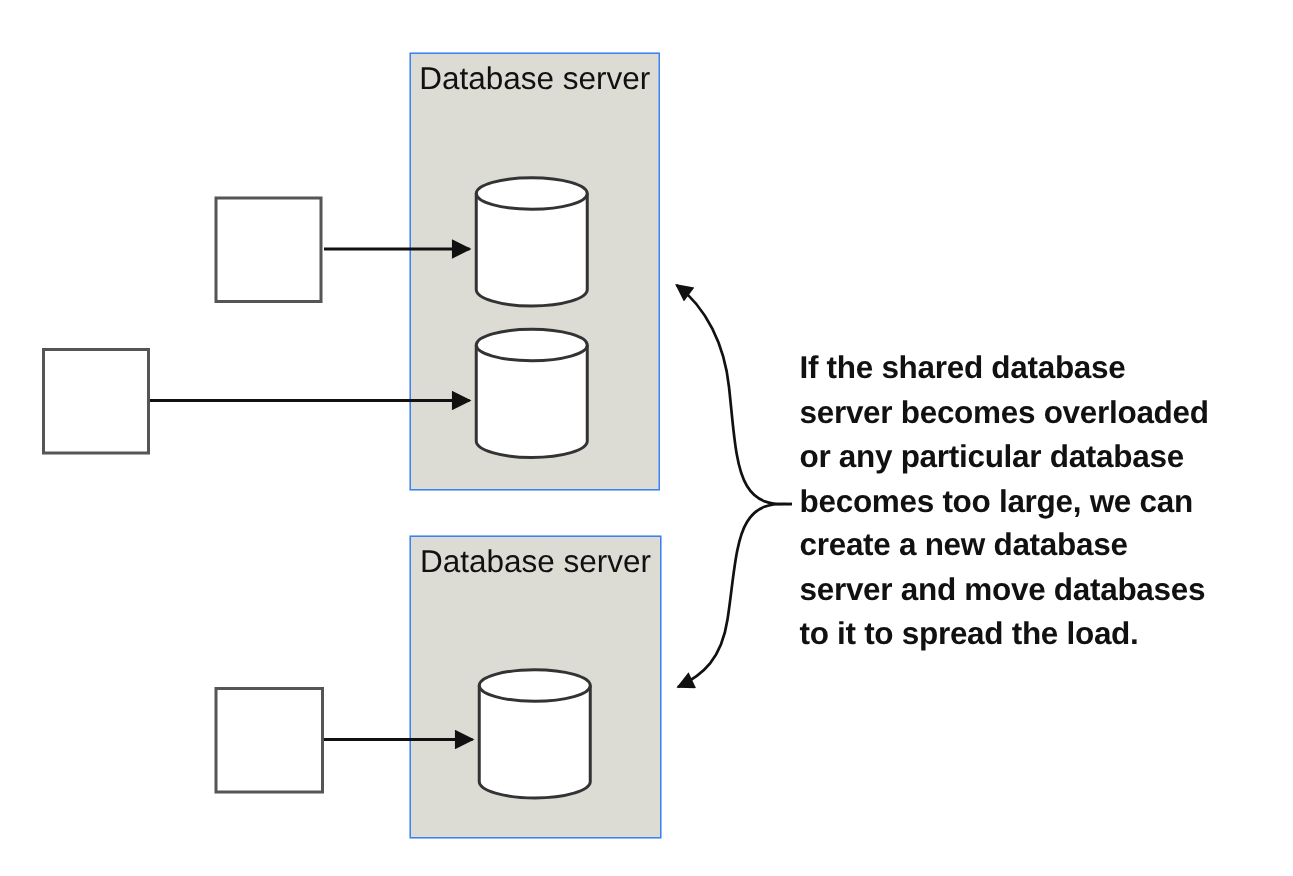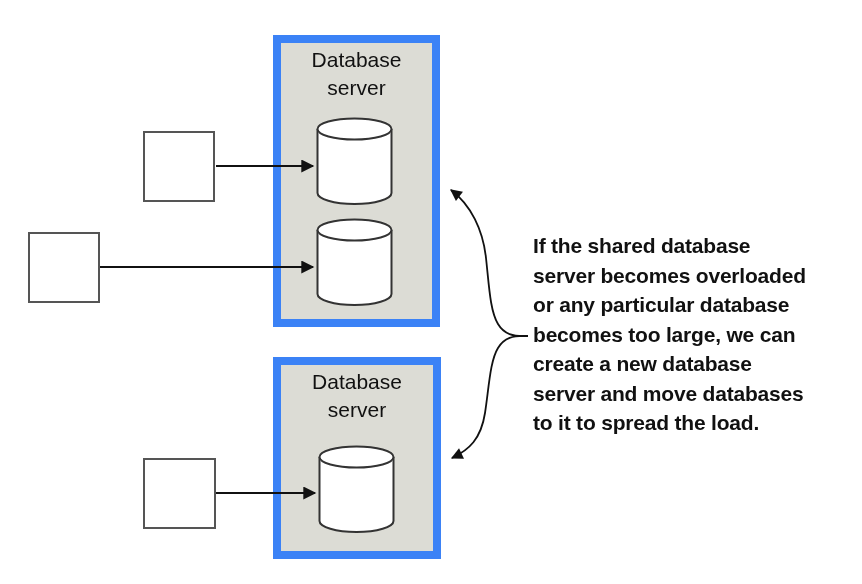--- a/index.html
+++ b/index.html
@@ -11,21 +11,21 @@
   .canvas {
     position: relative;
     width: 862px;
     height: 584px;
     background: #ffffff;
     overflow: hidden;
   }
   .server-box {
     position: absolute;
     background: #dcdcd5;
-    border: 8px solid #3b82f6;
+    border: 1px solid #3b82f6;
     box-sizing: border-box;
   }
   .server-box--top  { left: 273px; top: 35px;  width: 167px; height: 292px; }
   .server-box--bottom { left: 273px; top: 357px; width: 168px; height: 202px; }
   .server-label {
     position: absolute;
     left: 0;
     top: 3px;
     width: 100%;
     text-align: center;

